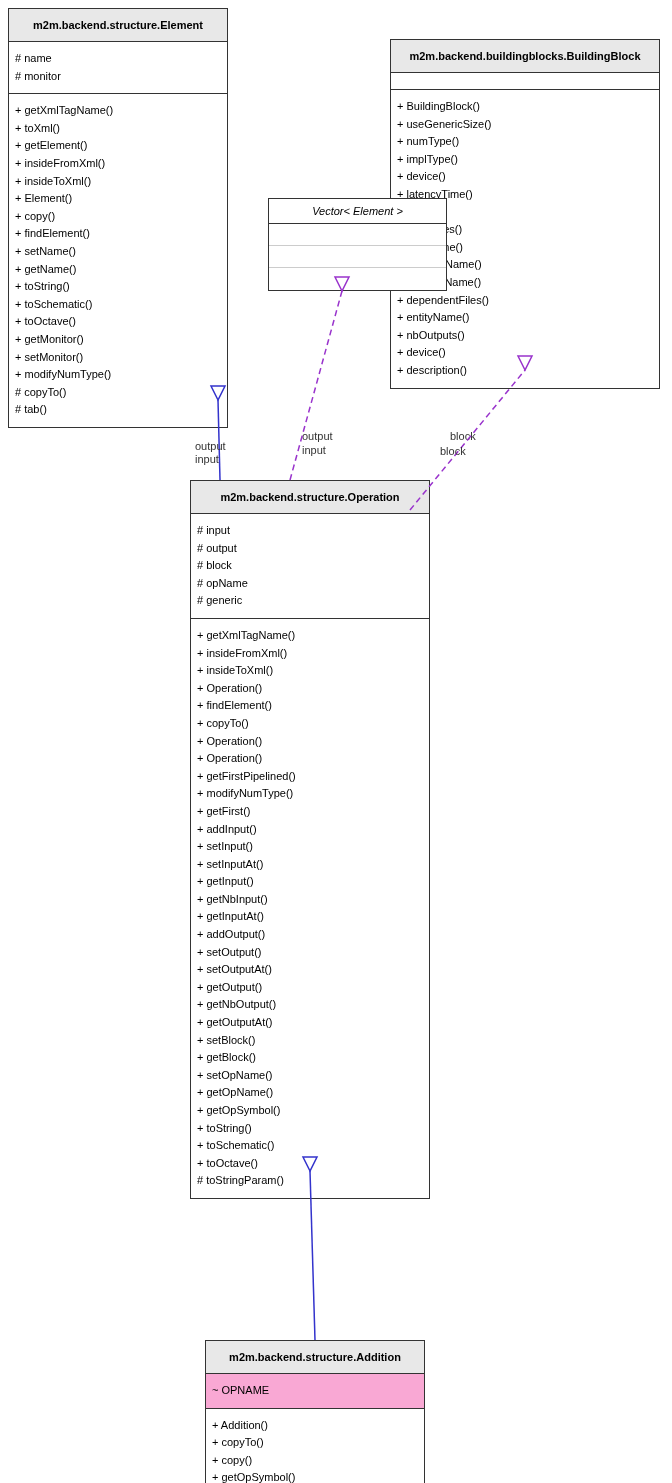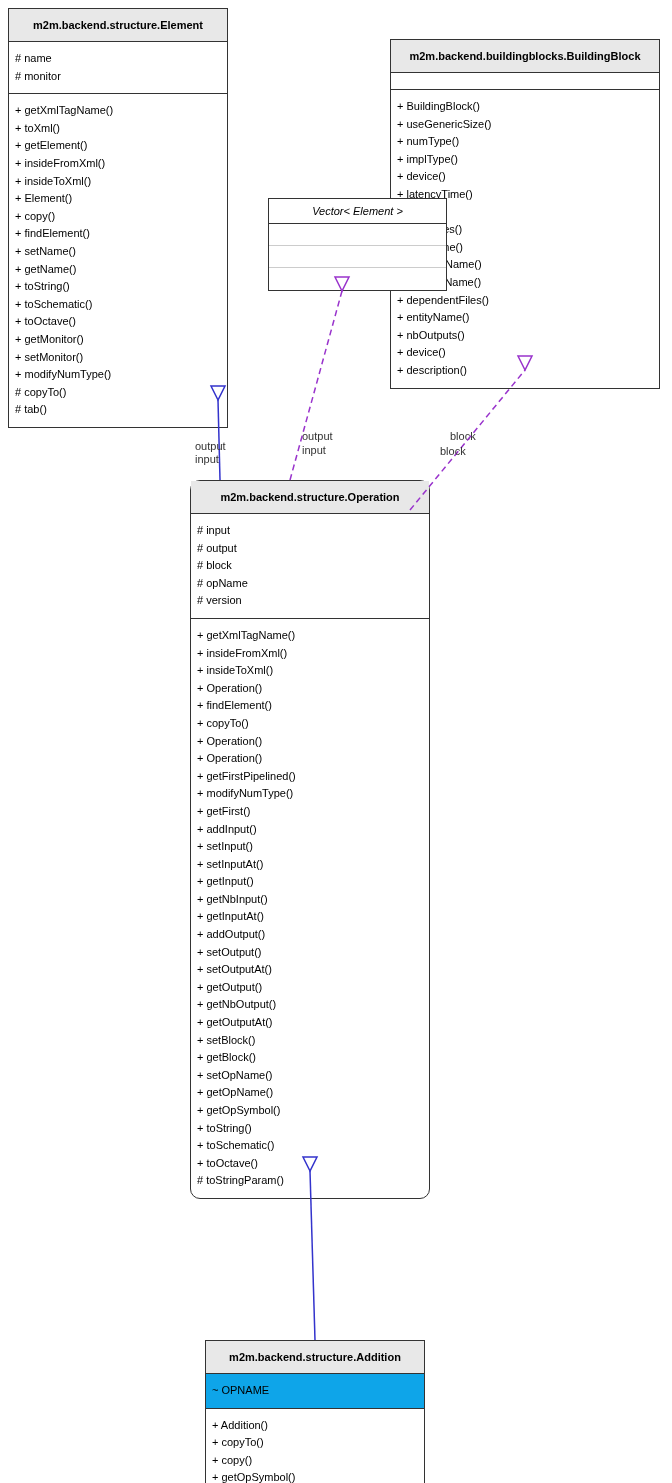--- a/index.html
+++ b/index.html
@@ -126,28 +126,28 @@
     </div>
   </div>
 
   <div class="vector-box" style="left: 268px; top: 198px; width: 179px; font-style: italic;">
     <div class="vector-header">Vector&lt; Element &gt;</div>
     <div class="vector-row"></div>
     <div class="vector-row"></div>
     <div class="vector-row"></div>
   </div>
 
-  <div class="uml-box" style="left: 190px; top: 480px; width: 240px; border-radius: 10px;">
+  <div class="uml-box" style="left: 190px; top: 480px; width: 240px;">
     <div class="uml-header">m2m.backend.structure.Operation</div>
     <div class="uml-section">
       <p># input</p>
       <p># output</p>
       <p># block</p>
       <p># opName</p>
-      <p># version</p>
+      <p># generic</p>
     </div>
     <div class="uml-section">
       <p>+ getXmlTagName()</p>
       <p>+ insideFromXml()</p>
       <p>+ insideToXml()</p>
       <p>+ Operation()</p>
       <p>+ findElement()</p>
       <p>+ copyTo()</p>
       <p>+ Operation()</p>
       <p>+ Operation()</p>
@@ -173,21 +173,21 @@
       <p>+ getOpSymbol()</p>
       <p>+ toString()</p>
       <p>+ toSchematic()</p>
       <p>+ toOctave()</p>
       <p># toStringParam()</p>
     </div>
   </div>
 
   <div class="uml-box" style="left: 205px; top: 1340px; width: 220px;">
     <div class="uml-header">m2m.backend.structure.Addition</div>
-    <div class="uml-section" style="background: #0ea5e9;">
+    <div class="uml-section" style="background: #f9a8d4;">
       <p>~ OPNAME</p>
     </div>
     <div class="uml-section">
       <p>+ Addition()</p>
       <p>+ copyTo()</p>
       <p>+ copy()</p>
       <p>+ getOpSymbol()</p>
       <p>+ toOctave()</p>
     </div>
   </div>

